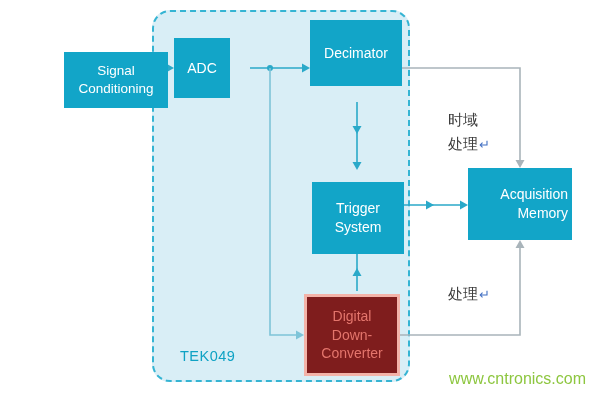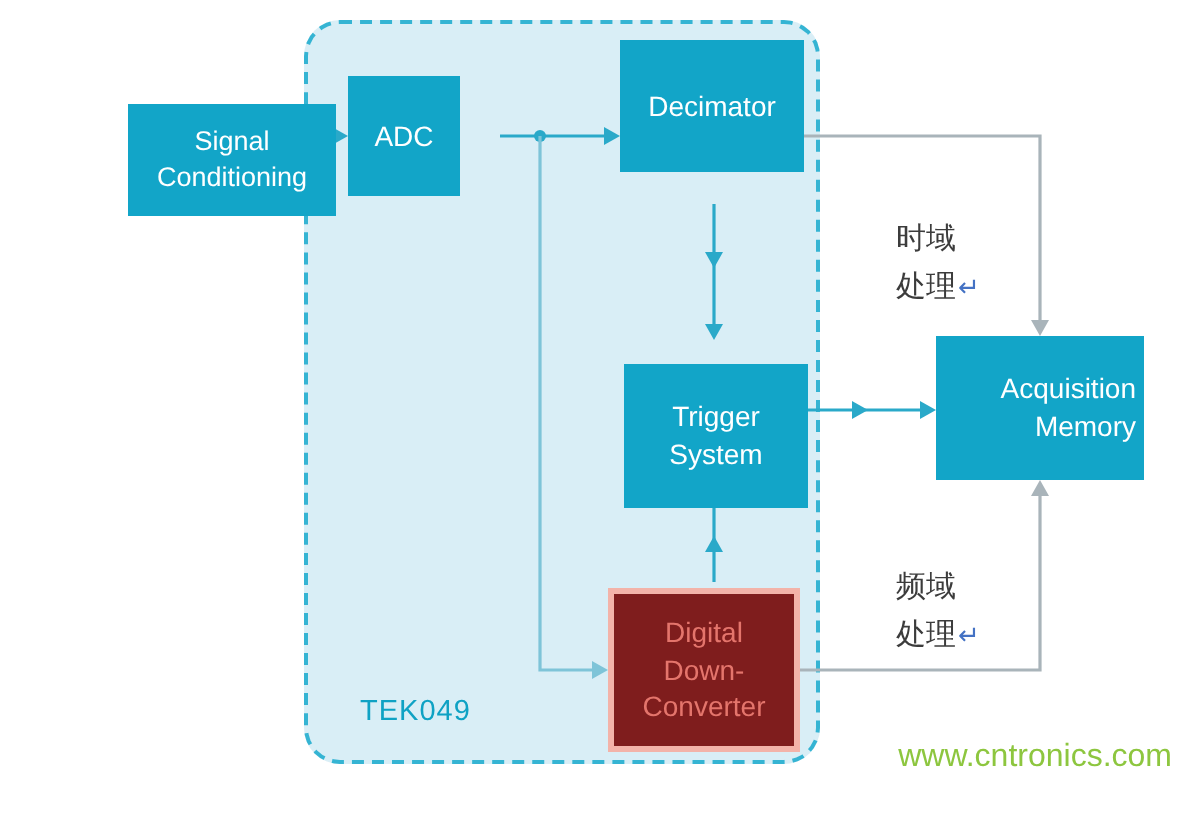--- a/index.html
+++ b/index.html
@@ -113,19 +113,18 @@
   </div>
 
   <div class="tek">TEK049</div>
 
   <div class="annot" id="annot-time">
     <div>时域</div>
     <div><span>处理</span><span class="retmark">↵</span></div>
   </div>
 
   <div class="annot" id="annot-freq">
-    <div>频域</div>
     <div><span>处理</span><span class="retmark">↵</span></div>
   </div>
 
   <div class="watermark">www.cntronics.com</div>
 
 </div>
 
 </body></html>

